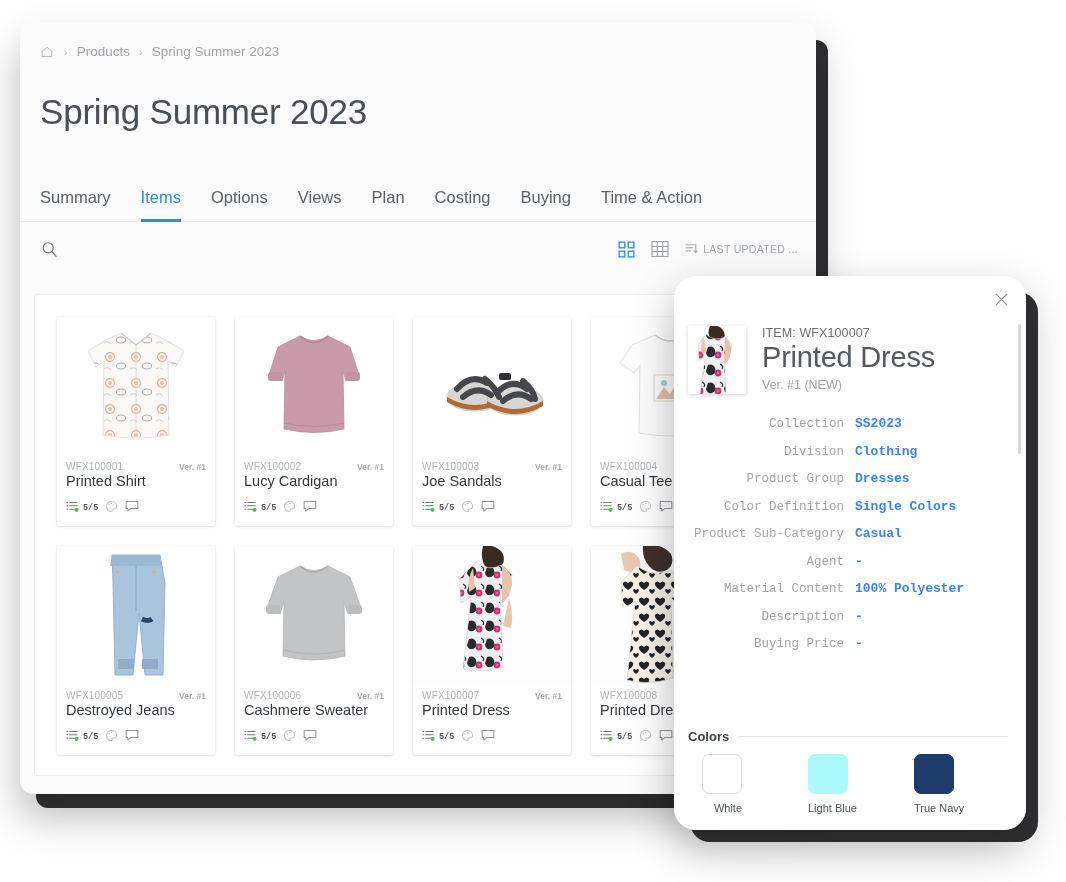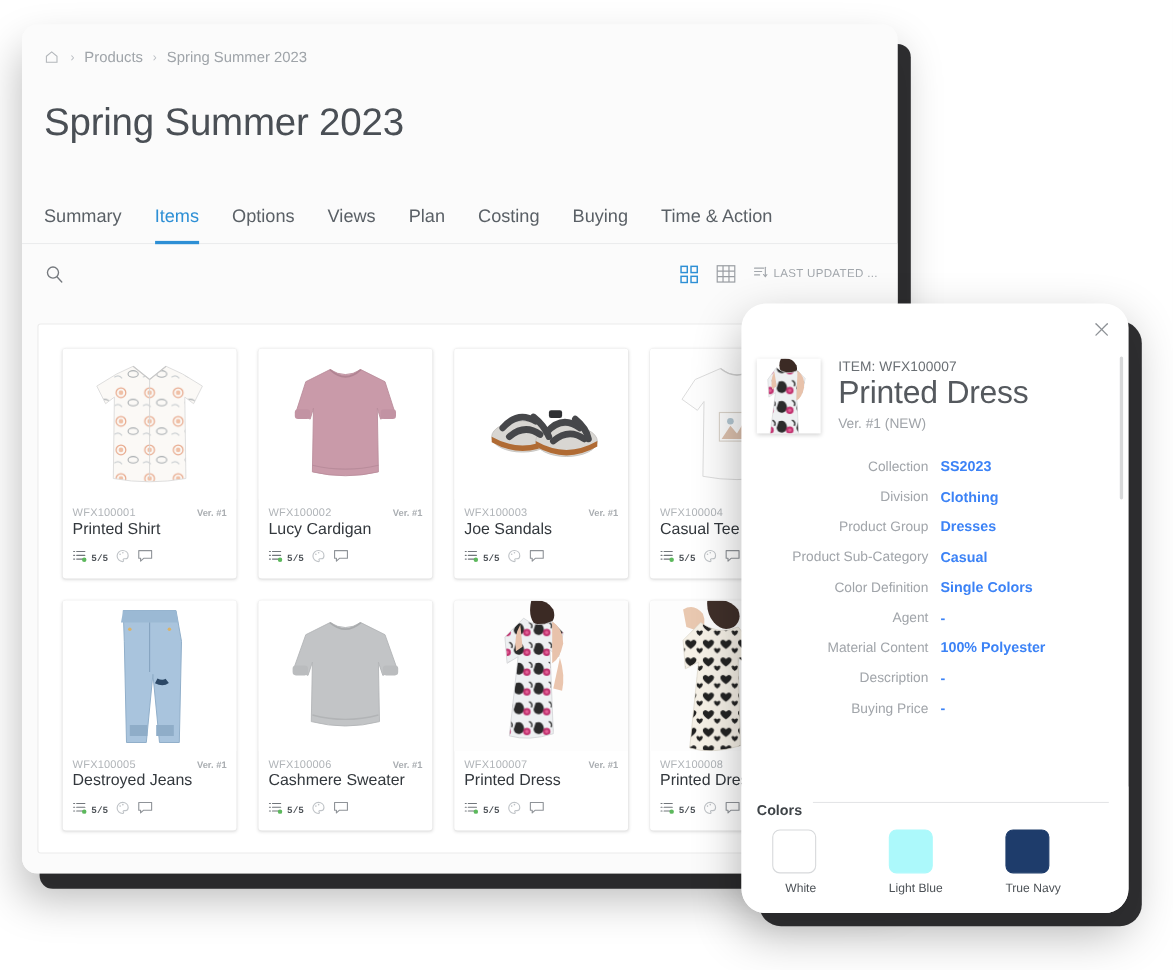--- a/index.html
+++ b/index.html
@@ -223,22 +223,23 @@
   .dp-item-ver {
     font-size: 12.5px;
     color: #9fa3a8;
     margin-top: 5px;
   }
   .attrs {
     padding: 22px 0 0 0;
   }
   .attr-row {
     display: flex;
-    align-items: center;
+    align-items: flex-end;
     margin-bottom: 12.5px;
+    font-family: Liberation Mono, monospace;
   }
   .attr-label {
     width: 170px;
     text-align: right;
     font-size: 12.5px;
     color: #a1a5aa;
     padding-right: 11px;
     flex: none;
   }
   .attr-value {
@@ -247,20 +248,21 @@
     font-weight: 600;
   }
   .colors-section {
     position: absolute;
     left: 0; right: 0; bottom: 0;
     padding: 14px 18px 16px 14px;
     background: #fff;
   }
   .colors-head {
     display: flex;
+    align-items: center;
     gap: 10px;
   }
   .colors-title {
     font-size: 13px;
     font-weight: 700;
     color: #3e4347;
     white-space: nowrap;
   }
   .colors-rule {
     flex: 1;
@@ -800,26 +802,26 @@
       </div>
       <div class="attr-row">
         <span class="attr-label">Division</span>
         <span class="attr-value">Clothing</span>
       </div>
       <div class="attr-row">
         <span class="attr-label">Product Group</span>
         <span class="attr-value">Dresses</span>
       </div>
       <div class="attr-row">
+        <span class="attr-label">Color Definition</span>
+        <span class="attr-value">Single Colors</span>
+      </div>
+      <div class="attr-row">
         <span class="attr-label">Product Sub-Category</span>
         <span class="attr-value">Casual</span>
-      </div>
-      <div class="attr-row">
-        <span class="attr-label">Color Definition</span>
-        <span class="attr-value">Single Colors</span>
       </div>
       <div class="attr-row">
         <span class="attr-label">Agent</span>
         <span class="attr-value">-</span>
       </div>
       <div class="attr-row">
         <span class="attr-label">Material Content</span>
         <span class="attr-value">100% Polyester</span>
       </div>
       <div class="attr-row">

